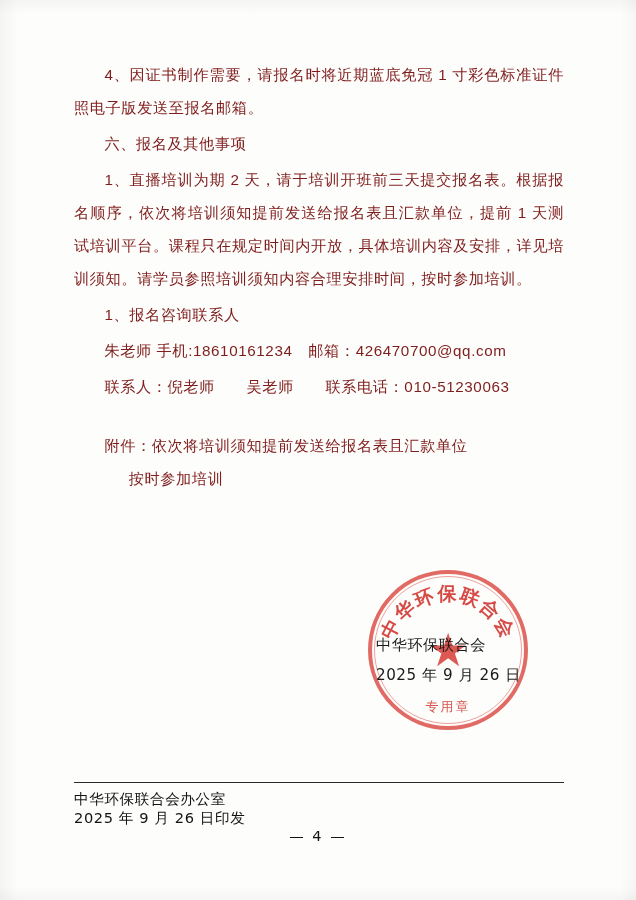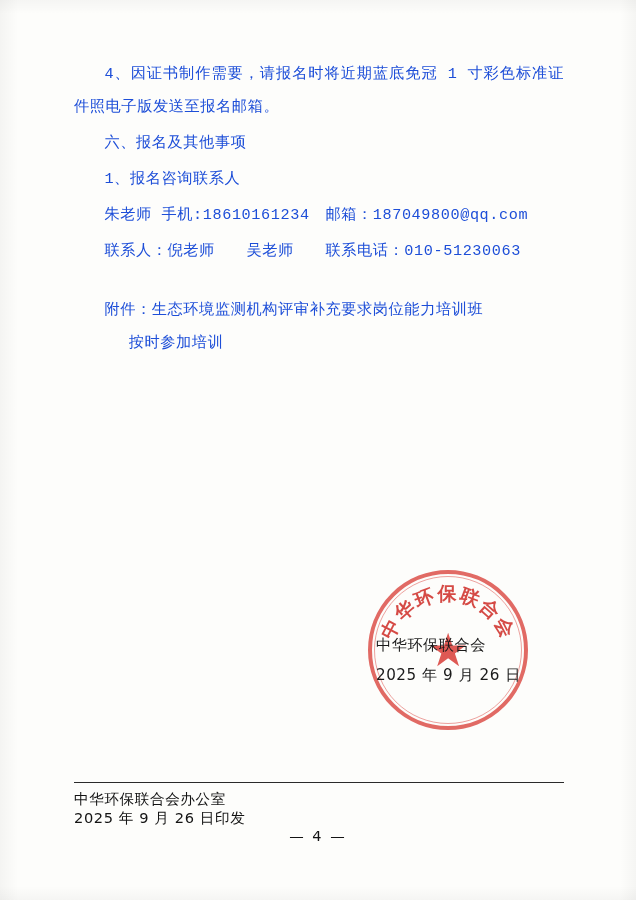--- a/index.html
+++ b/index.html
@@ -32,24 +32,24 @@
       linear-gradient(0deg, rgba(0,0,0,0.03) 0px, rgba(0,0,0,0) 14px);
     pointer-events: none;
   }
   #body-area {
     position: absolute;
     left: 74px;
     top: 58px;
     width: 490px;
   }
   .para {
-    font-family: Liberation Mono, monospace;
+    font-family: Liberation Sans, sans-serif;
     font-size: 15.2px;
     line-height: 33px;
-    color: #1d4ed8;
+    color: #7f1d1d;
     letter-spacing: 0.6px;
     text-align: justify;
     text-justify: inter-ideograph;
     margin: 0 0 0 0;
   }
   .indent2 {
     text-indent: 2em;
   }
   .p-gap {
     margin-top: 3px;
@@ -174,46 +174,48 @@
 <body>
 
 <div id="page">
 
   <div id="body-area">
 
     <p class="para indent2">4、因证书制作需要，请报名时将近期蓝底免冠 1 寸彩色标准证件照电子版发送至报名邮箱。</p>
 
     <p class="para indent2 p-gap">六、报名及其他事项</p>
 
+    <p class="para indent2 p-gap">1、直播培训为期 2 天，请于培训开班前三天提交报名表。根据报名顺序，依次将培训须知提前发送给报名表且汇款单位，提前 1 天测试培训平台。课程只在规定时间内开放，具体培训内容及安排，详见培训须知。请学员参照培训须知内容合理安排时间，按时参加培训。</p>
 
     <p class="para indent2 p-gap">1、报名咨询联系人</p>
 
-    <p class="para hang p-gap">朱老师 手机:18610161234　邮箱：187049800@qq.com</p>
+    <p class="para hang p-gap">朱老师 手机:18610161234　邮箱：426470700@qq.com</p>
 
 
     <p class="para hang p-gap">联系人：倪老师　　吴老师　　联系电话：010-51230063</p>
 
-    <p class="para hang p-gap-lg" style="margin-top:26px;">附件：生态环境监测机构评审补充要求岗位能力培训班</p>
+    <p class="para hang p-gap-lg" style="margin-top:26px;">附件：依次将培训须知提前发送给报名表且汇款单位</p>
 
     <p class="para attach-line2">按时参加培训</p>
 
   </div>
 
   <div id="seal">
     <div class="ring"></div>
     <div class="ring inner"></div>
     <svg class="arc-text" viewBox="0 0 160 160">
       <defs>
         <path id="arcpath" d="M 22,88 A 58,58 0 0 1 138,88" fill="none"></path>
       </defs>
       <text text-anchor="middle">
         <textPath href="#arcpath" startOffset="50%">中华环保联合会</textPath>
       </text>
     </svg>
     <div class="star">★</div>
+    <div class="bottom-text">专用章</div>
   </div>
 
   <div id="sign-block">
     <div>中华环保联合会</div>
     <div class="date">2025 年 9 月 26 日</div>
   </div>
 
   <div id="footer-rule"></div>
 
   <div id="footer">

